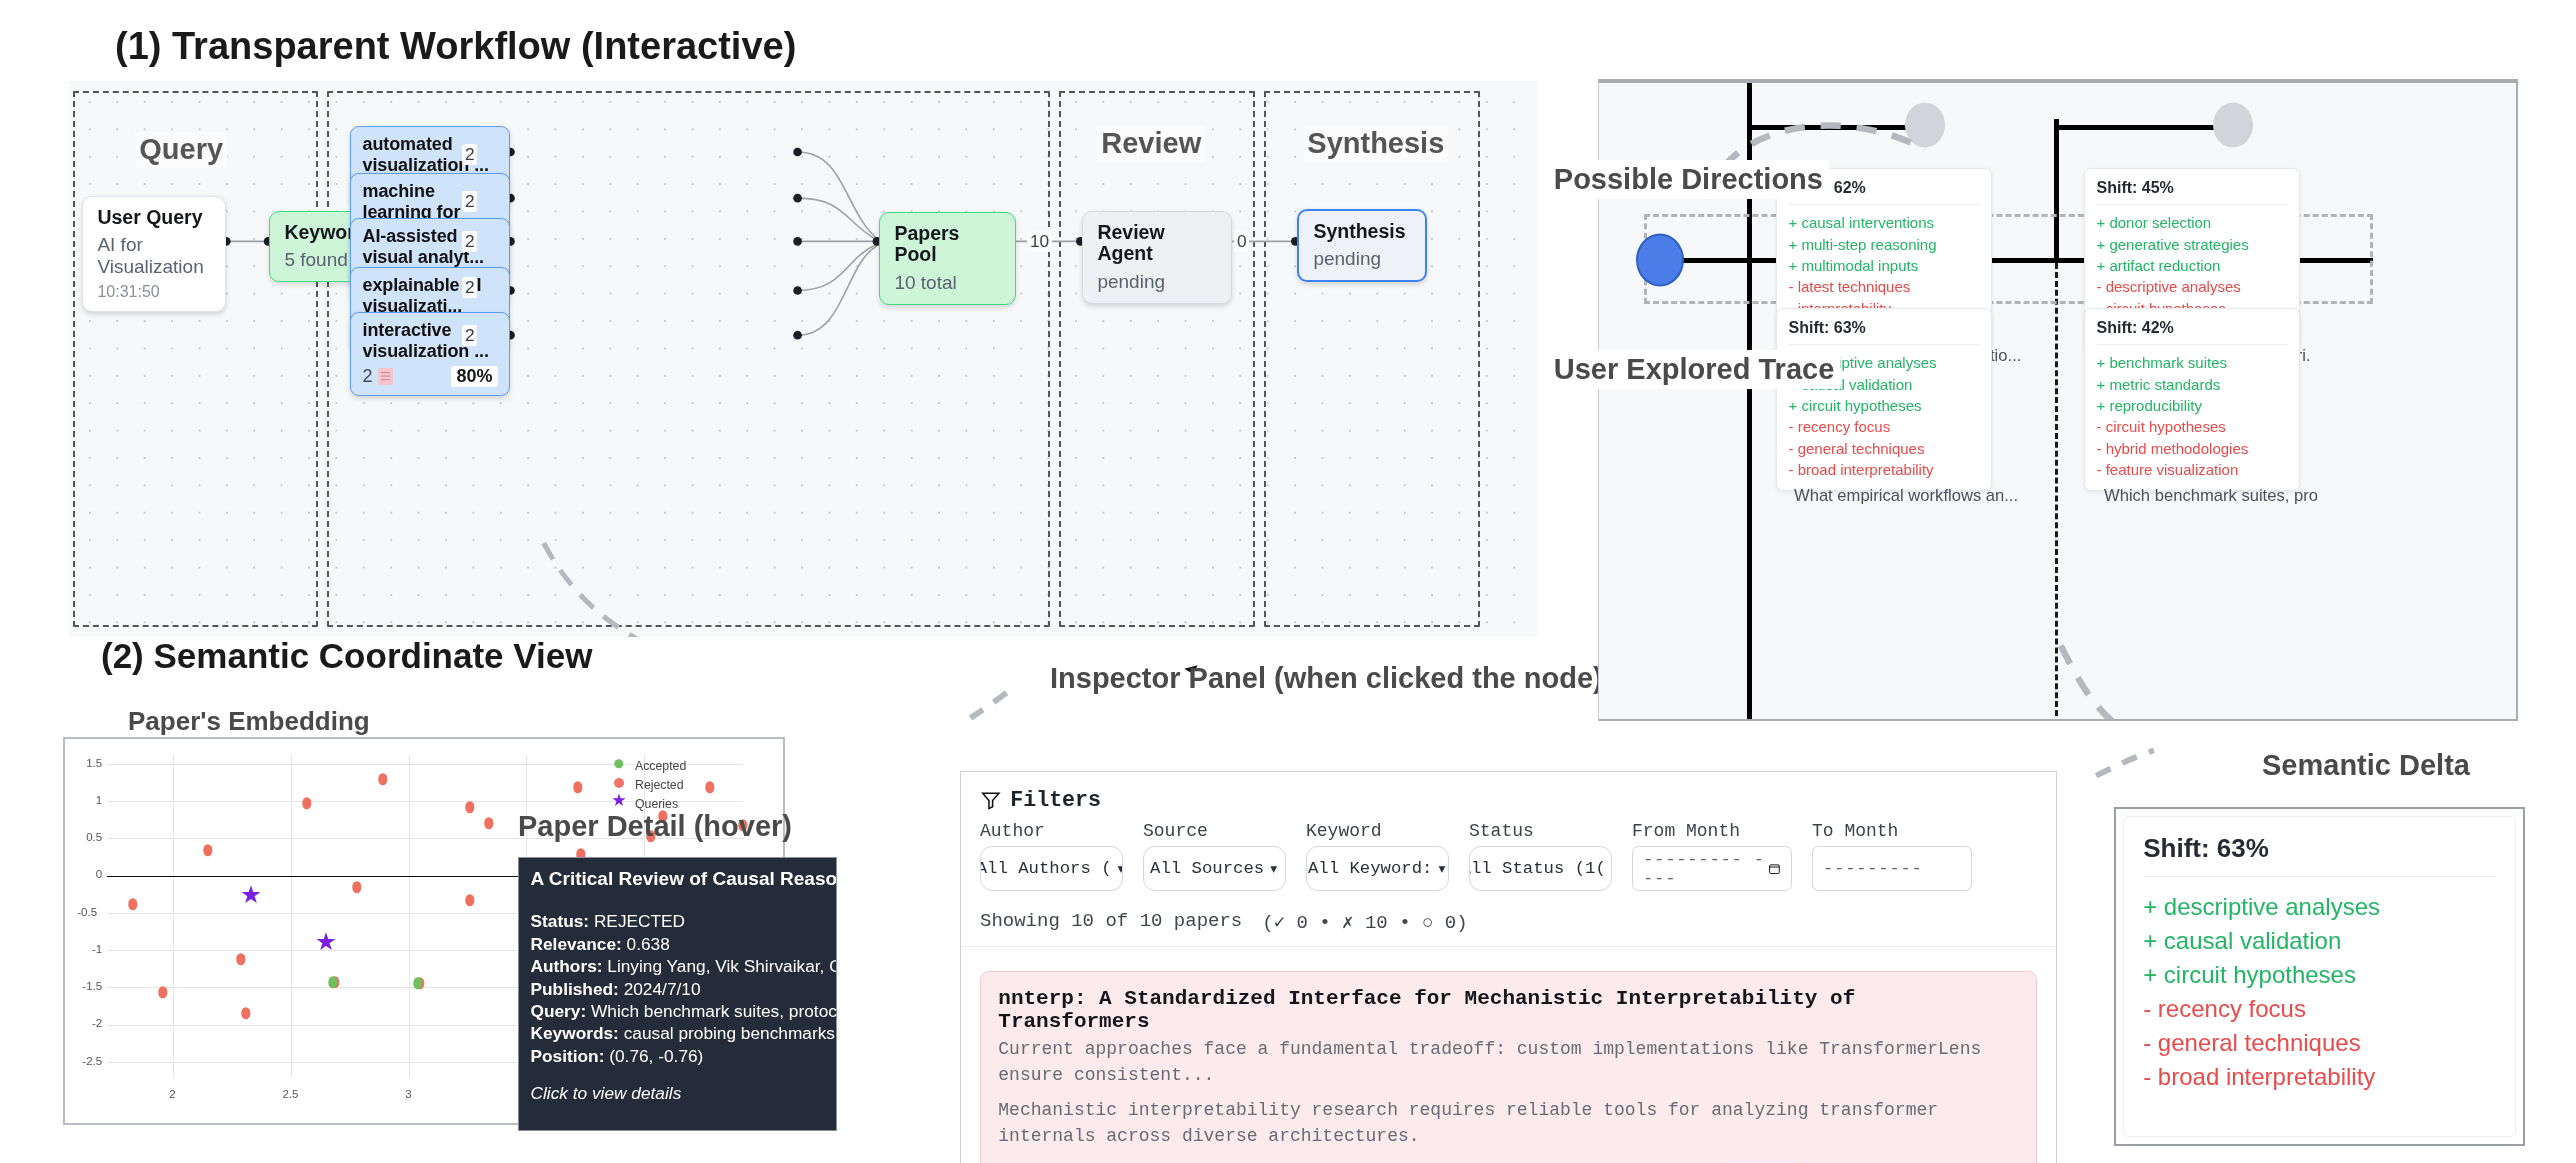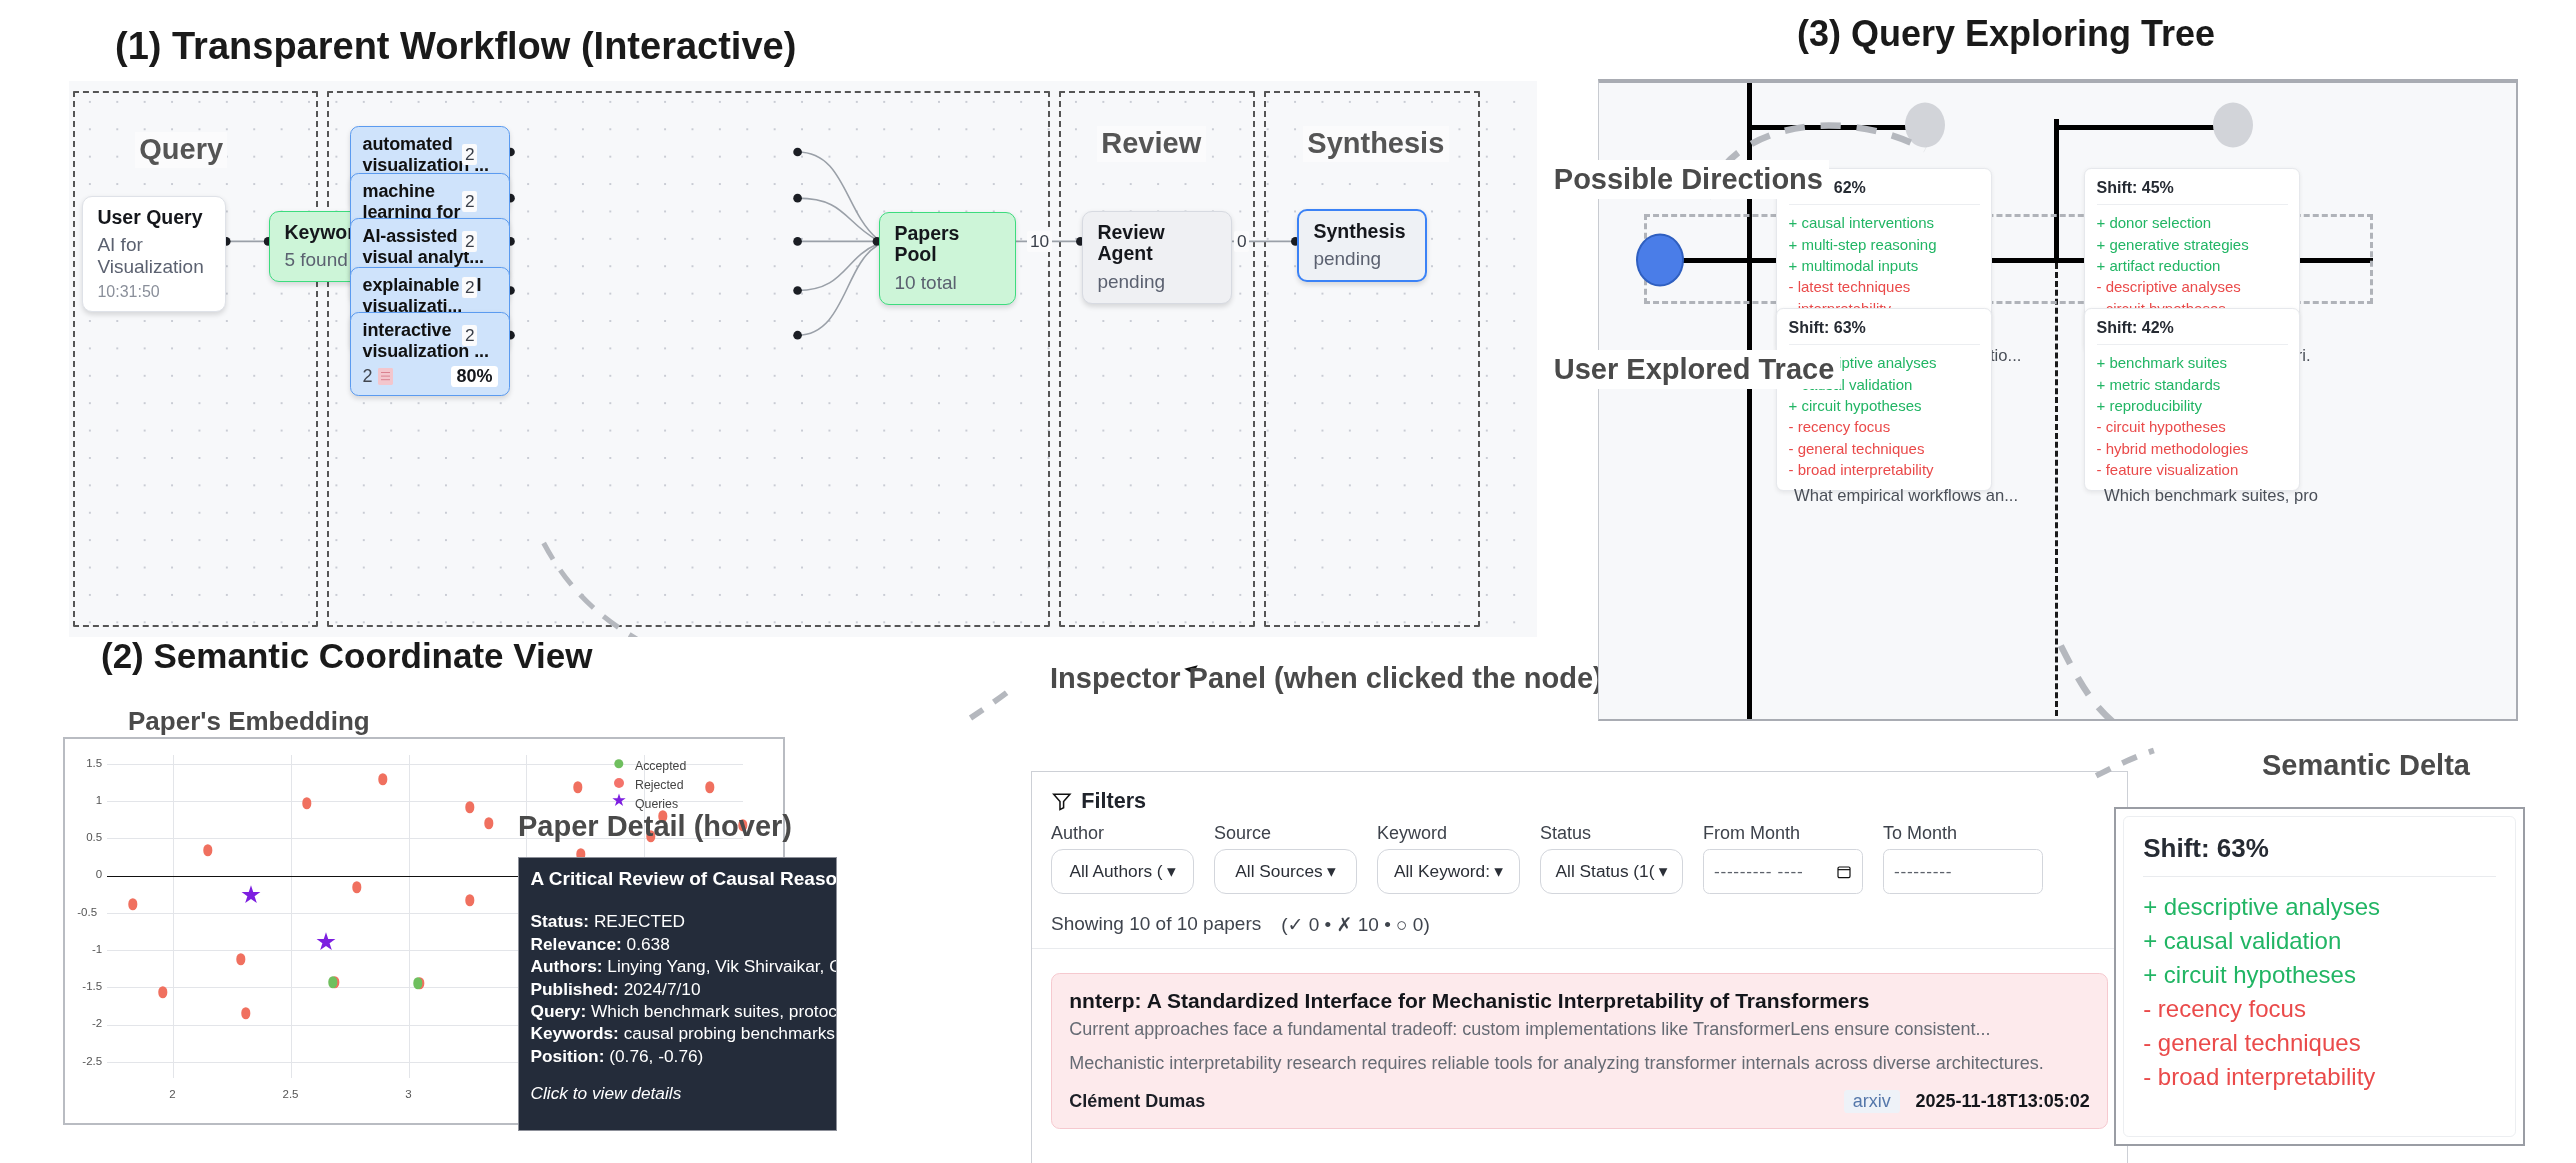--- a/index.html
+++ b/index.html
@@ -59,22 +59,22 @@
   
   #tooltip{ position:absolute; left:518px; top:857px; width:319px; height:274px;
      background:#242c3a; color:#fff; border:1.4px solid #8d9099; padding:10px 11.5px;
      overflow:hidden; }
   #tooltip .tt-h{ font-size:19px; font-weight:bold; white-space:nowrap; }
   #tooltip .tt-l{ font-size:17.3px; margin-top:1.4px; white-space:nowrap; }
   #tooltip .tt-l b{ font-weight:bold; }
   #tooltip .tt-f{ font-size:17.3px; font-style:italic; margin-top:16px; }
 
   
-  #insp{ position:absolute; left:1031px; top:771px; width:1097px; height:393px;
-     background:#fff; border:1.4px solid #cdd0d6; }
+  #insp{ position:absolute; left:960px; top:771px; width:1097px; height:393px;
+     background:#fff; border:1.4px solid #cdd0d6;font-family:Liberation Mono, monospace; }
   #insp .ihead{ display:flex; align-items:center; gap:8.7px; padding:16px 19px 4.3px; }
   #insp .ihead span{ font-size:21.6px; color:#20242c; font-weight:600;}
   .flt-row{ display:flex; gap:20px; padding:4.3px 19px 0; }
   .flt-col{ display:flex; flex-direction:column; }
   .flt-lab{ font-size:18px; color:#3d424b; margin-bottom:5.8px; }
   .flt-sel{ width:143px; height:45px; border:0.7px solid #d3d6dc; border-radius:12px;
      background:#fff; display:flex; align-items:center; justify-content:center;
      gap:4.3px; font-size:17.3px; color:#2b2f37; overflow:hidden; white-space:nowrap;}
   .flt-date{ width:160px; height:45px; border:0.7px solid #d3d6dc; border-radius:6.5px;
      background:#fff; display:flex; align-items:center; justify-content:space-between;
@@ -406,21 +406,20 @@
     <p style="margin-top:2.9px;">Current approaches face a fundamental tradeoff: custom implementations like TransformerLens ensure consistent...</p>
     <p>Mechanistic interpretability research requires reliable tools for analyzing transformer internals across diverse architectures.</p>
     <div class="meta">
       <span class="auth">Clément Dumas</span>
       <span class="src">arxiv</span>
       <span class="dt">2025-11-18T13:05:02</span>
     </div>
   </div>
 </div>
 
-<div class="ann" style="left:1797px; top:13px; font-size:36px;">(3) Query Exploring Tree</div>
 
 <div id="tree">
   <div class="tline-v" style="left:148px; top:0px; height:642px;"></div>
   <div class="tline-v" style="left:455px; top:36px; height:144px;"></div>
   <div class="tline-dash-v" style="left:456px; top:180px; height:462px;"></div>
   <div class="tline-h" style="left:148px; top:42px; width:170px;"></div>
   <div class="tline-h" style="left:455px; top:42px; width:170px;"></div>
   <div class="tline-h" style="left:42px; top:175px; width:732px;"></div>
 
   <div class="circ" style="left:326px; top:42px; width:40px; height:45px; background:#d2d4d9;"></div>

